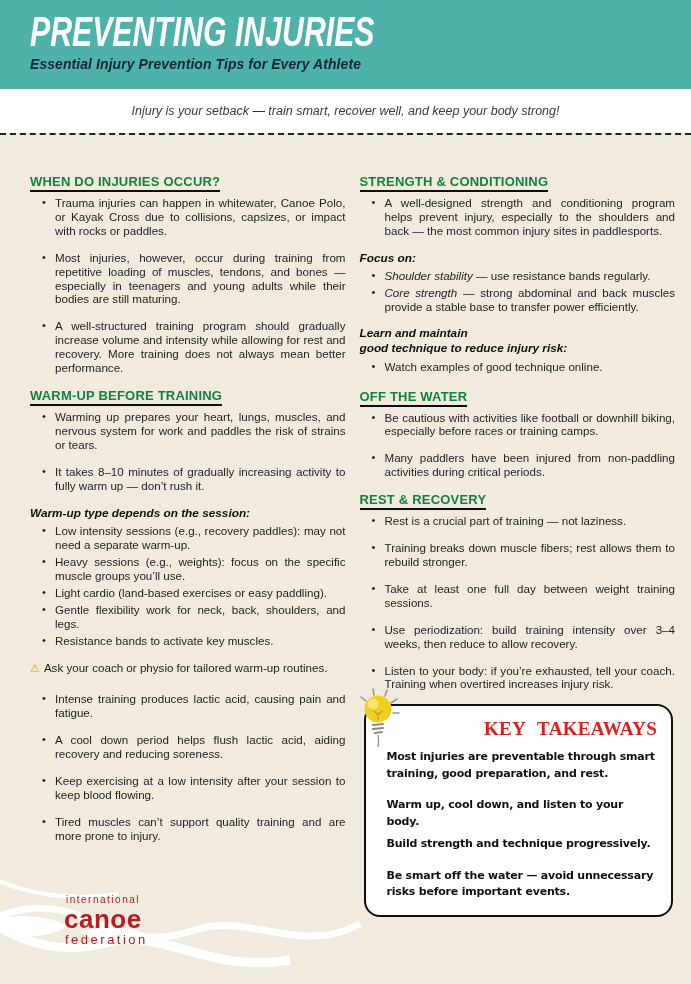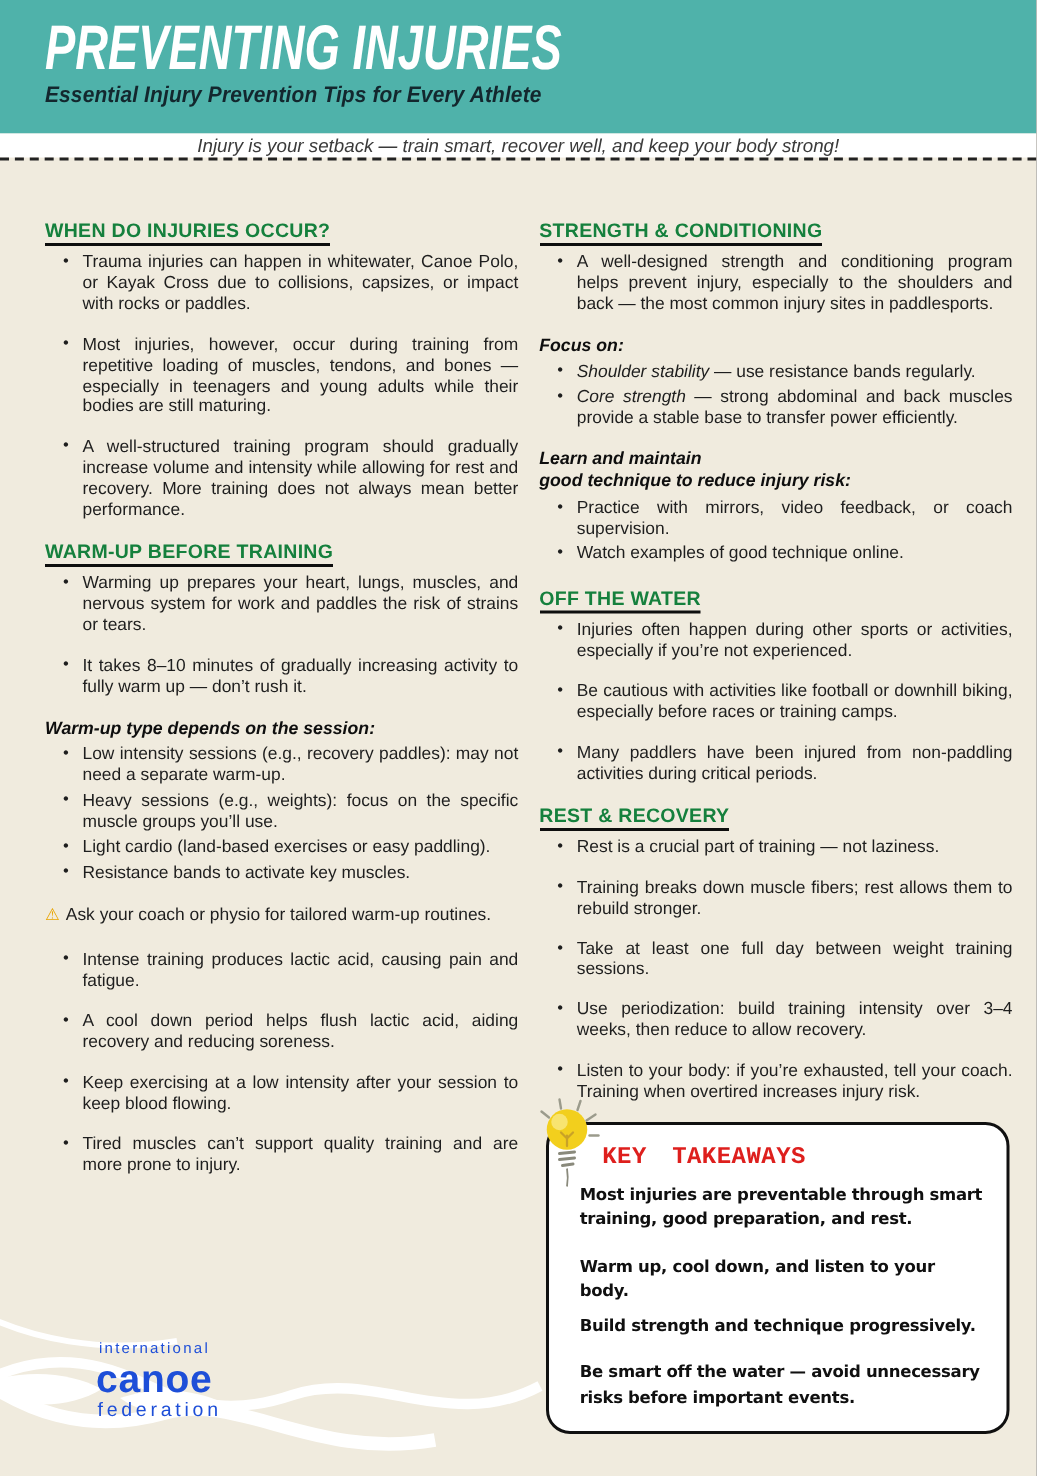--- a/index.html
+++ b/index.html
@@ -12,21 +12,21 @@
   .hero{background:#4FB2AA;height:89px;box-sizing:border-box;padding:10px 0 0 30px;font-style:italic;}
   .hero h1{
     margin:0;color:#fff;font-size:42px;font-weight:800;line-height:1.05;
     letter-spacing:0px;transform:scaleX(.72);transform-origin:0 50%;white-space:nowrap;
   }
   .hero h2{
     margin:1px 0 0 0;color:#13272E;font-size:15px;font-weight:bold;letter-spacing:.1px;
     transform:scaleX(.93);transform-origin:0 50%;white-space:nowrap;
   }
   .tagline-band{
-    background:#fff;height:16px;display:flex;align-items:center;justify-content:center;
+    background:#fff;height:44px;display:flex;align-items:center;justify-content:center;
   }
   .tagline-band em{font-size:12.5px;color:#3a3a3a;}
   
   .content{
     border-top:2px dashed #222;
     display:flex;gap:14px;box-sizing:border-box;
     padding:39px 16px 0 30px;
   }
   .col{flex:1;min-width:0;}
   .sec{margin-bottom:7px;}
@@ -40,33 +40,33 @@
   .mt{margin-top:12px;}
   .iLead{font-style:italic;}
   .note{font-size:11.6px;line-height:1.25;text-align:justify;margin:14px 0 16px 0;}
   .warning-icon{color:#E8A400;font-size:11px;margin-right:4px;}
   
   .takeaways{
     position:relative;background:#fff;border:2px solid #101010;border-radius:16px;
     margin:12px 2px 0 4px;padding:12px 14px 12px 21px;box-sizing:border-box;
   }
   .tk-title{
-    color:#DE1F1D;font-weight:800;font-size:16px;margin:0 0 9px 15px;
-    word-spacing:7px;letter-spacing:.3px;font-family:Liberation Mono, monospace;
+    color:#DE1F1D;font-weight:800;font-size:19px;margin:0 0 9px 15px;
+    word-spacing:7px;letter-spacing:.3px;font-family:Liberation Serif, serif;text-align:right;
   }
   .tk-p{
     font-family:"DejaVu Sans",sans-serif;font-weight:bold;font-size:11px;
     line-height:1.5;color:#101010;margin:0 0 15px 0;letter-spacing:-.2px;
   }
   .tk-p.close{margin-bottom:6px;}
   .tk-p.last{margin-bottom:2px;}
   .bulb{position:absolute;top:-19px;left:-13px;width:50px;height:64px;}
   
   .waves{position:absolute;left:0;bottom:0;width:380px;height:120px;pointer-events:none;}
-  .logo{position:absolute;left:64px;bottom:38px;color:#1d4ed8;text-align:left;line-height:1;}
+  .logo{position:absolute;left:64px;bottom:38px;color:#b91c1c;text-align:left;line-height:1;}
   .logo .l1{font-size:10px;letter-spacing:1.5px;margin:0 0 1px 2px;}
   .logo .l2{font-size:26px;font-weight:800;letter-spacing:.5px;margin:0;}
   .logo .l3{font-size:13px;letter-spacing:2.5px;margin:1px 0 0 1px;}
 </style>
 </head>
 <body>
 
 <div class="page">
 
   <header class="hero">
@@ -96,20 +96,21 @@
           <li>Warming up prepares your heart, lungs, muscles, and nervous system for work and paddles the risk of strains or tears.</li>
           <li>It takes 8–10 minutes of gradually increasing activity to fully warm up — don’t rush it.</li>
         </ul>
         <p class="sub-label">Warm-up type depends on the session:</p>
         <ul class="b tight">
           <li>Low intensity sessions (e.g., recovery paddles): may not need a separate warm-up.</li>
           <li>Heavy sessions (e.g., weights): focus on the specific muscle groups you’ll use.</li>
         </ul>
         <ul class="b tight">
           <li>Light cardio (land-based exercises or easy paddling).</li>
+          <li>Gentle flexibility work for neck, back, shoulders, and legs.</li>
           <li>Resistance bands to activate key muscles.</li>
         </ul>
         <p class="note"><span class="warning-icon">⚠</span><span>Ask your coach or physio for tailored warm-up routines.</span></p>
       </div>
 
       <div class="sec">
         <ul class="b">
           <li>Intense training produces lactic acid, causing pain and fatigue.</li>
           <li>A cool down period helps flush lactic acid, aiding recovery and reducing soreness.</li>
           <li>Keep exercising at a low intensity after your session to keep blood flowing.</li>
@@ -125,29 +126,27 @@
         <ul class="b">
           <li>A well-designed strength and conditioning program helps prevent injury, especially to the shoulders and back — the most common injury sites in paddlesports.</li>
         </ul>
         <p class="sub-label">Focus on:</p>
         <ul class="b tight">
           <li><span class="iLead">Shoulder stability</span><span> — use resistance bands regularly.</span></li>
           <li><span class="iLead">Core strength</span><span> — strong abdominal and back muscles provide a stable base to transfer power efficiently.</span></li>
         </ul>
         <p class="sub-label mt"><span>Learn and maintain</span><br><span>good technique to reduce injury risk:</span></p>
         <ul class="b tight">
-          <li>Practice with mirrors, video feedback, or coach supervision.</li>
           <li>Watch examples of good technique online.</li>
         </ul>
       </div>
 
       <div class="sec" style="margin-top:15px;">
         <h3 class="sec-h"><span>OFF THE WATER</span></h3>
         <ul class="b">
-          <li>Injuries often happen during other sports or activities, especially if you’re not experienced.</li>
           <li>Be cautious with activities like football or downhill biking, especially before races or training camps.</li>
           <li>Many paddlers have been injured from non-paddling activities during critical periods.</li>
         </ul>
       </div>
 
       <div class="sec">
         <h3 class="sec-h"><span>REST &amp; RECOVERY</span></h3>
         <ul class="b">
           <li>Rest is a crucial part of training — not laziness.</li>
           <li>Training breaks down muscle fibers; rest allows them to rebuild stronger.</li>

